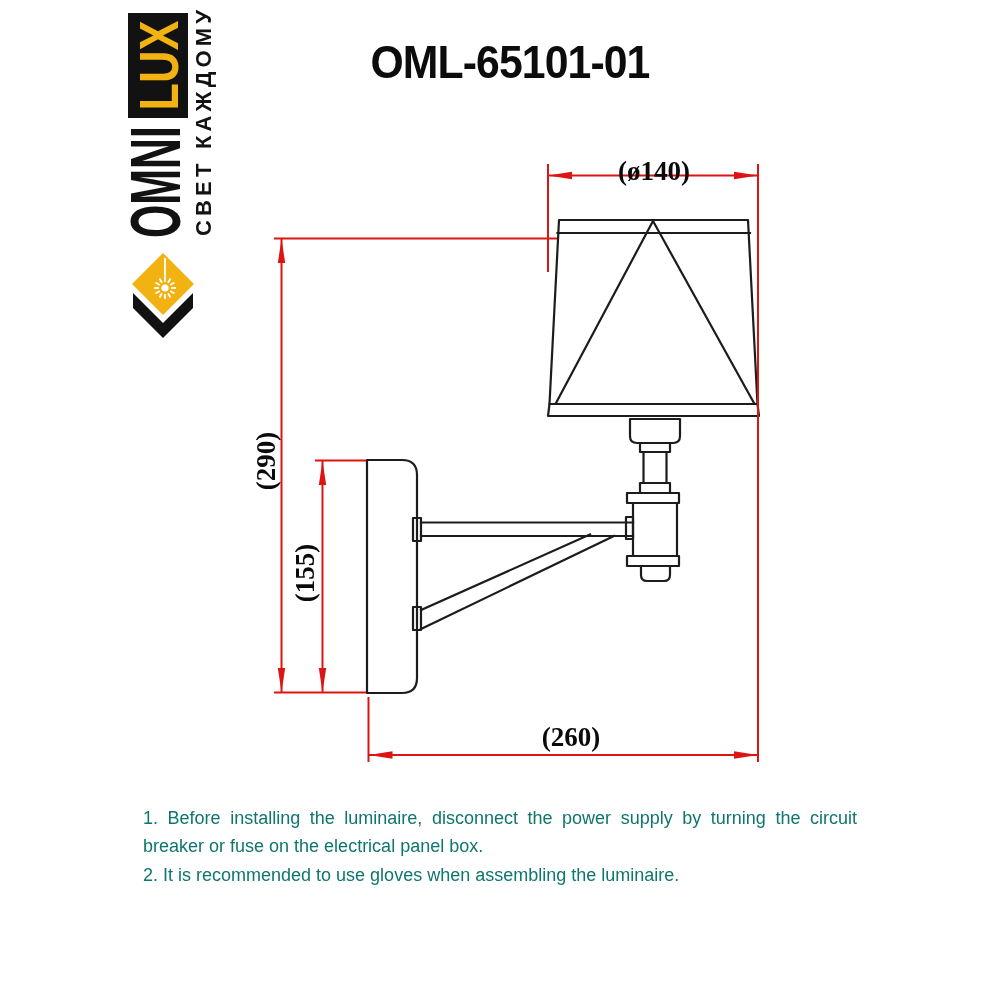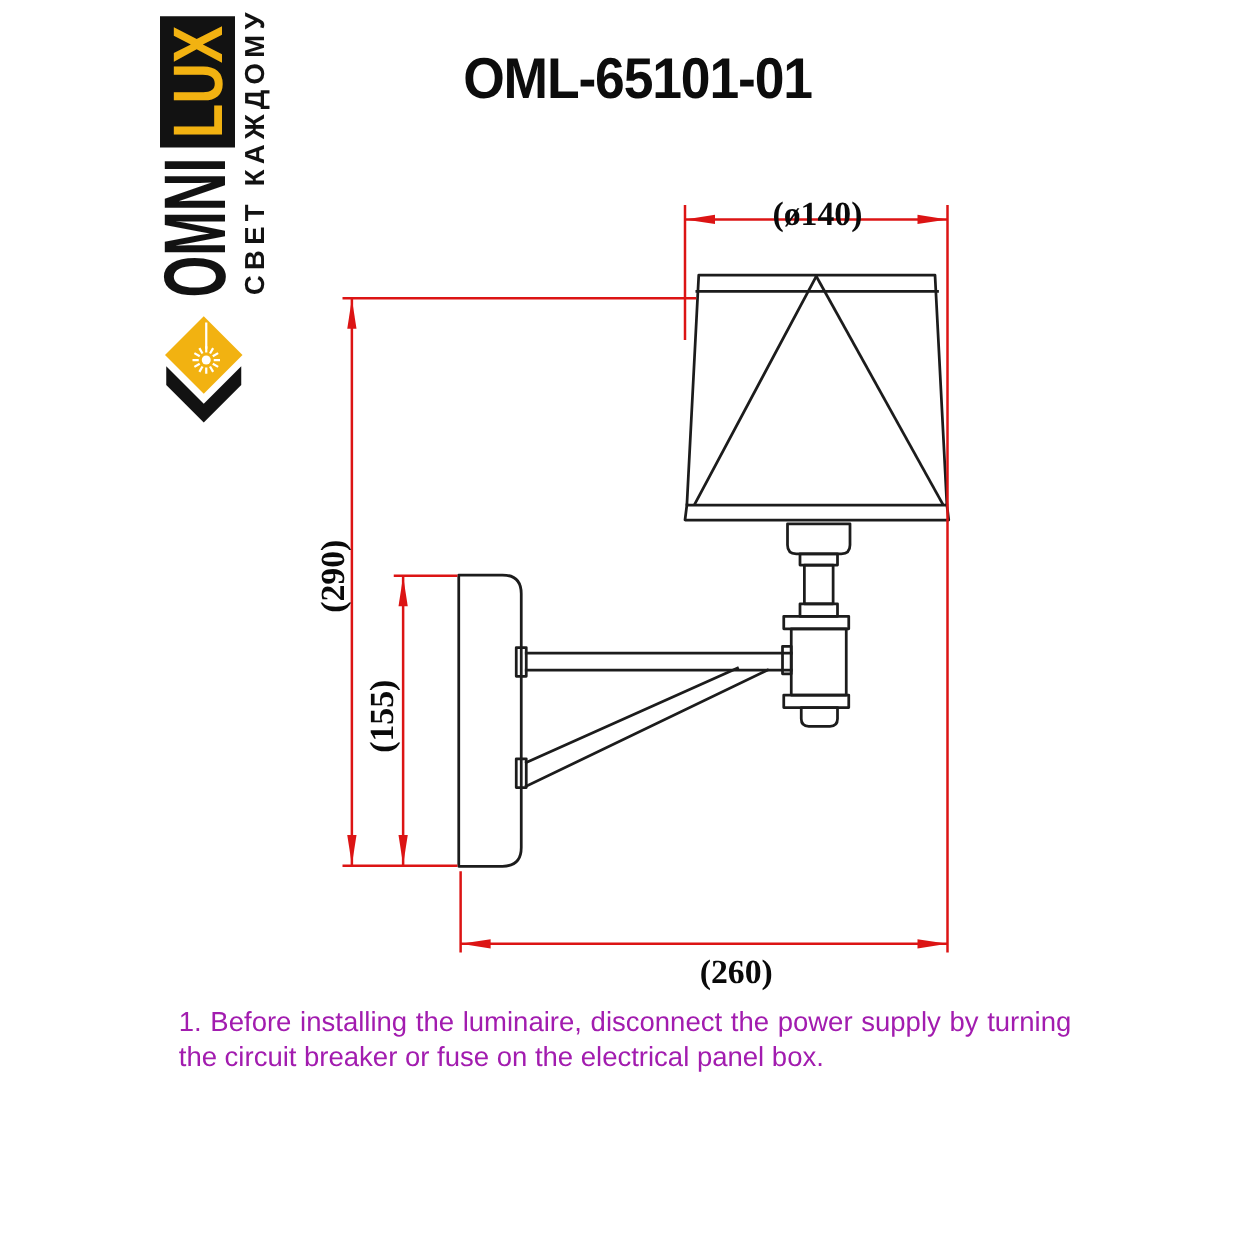--- a/index.html
+++ b/index.html
@@ -23,25 +23,25 @@
   .dim-label{
     font-family:"Liberation Serif","DejaVu Serif",serif;
     font-weight:bold;font-size:27px;color:#0a0a0a;
     width:160px;height:28px;line-height:28px;text-align:center;
     white-space:nowrap;
   }
   .rot90{transform:rotate(-90deg);transform-origin:center;}
   .lbl-dia{left:574px;top:145px;margin-top:12px;}
   .lbl-290{left:186px;top:447px;}
   .lbl-155{left:225px;top:559px;}
-  .lbl-260{left:509px;top:723px;margin-top:40px;}
+  .lbl-260{left:491px;top:723px;}
   
   .instructions{
     left:143px;top:804px;width:714px;
-    font-size:22px;line-height:28.4px;color:#a21caf;
+    font-size:18px;line-height:28.4px;color:#0f766e;
   }
   .instructions p{margin:0;text-align:justify;text-justify:inter-word;}
 </style>
 </head>
 <body>
 
 <svg class="abs logo-svg" width="124" height="346" viewBox="0 0 124 346" xmlns="http://www.w3.org/2000/svg">
 
   <rect x="22" y="11" width="60" height="105" fill="#121212"></rect>
 
@@ -147,13 +147,14 @@
   </g>
 </svg>
 
 <div class="abs dim-label lbl-dia">(ø140)</div>
 <div class="abs dim-label rot90 lbl-290">(290)</div>
 <div class="abs dim-label rot90 lbl-155">(155)</div>
 <div class="abs dim-label lbl-260">(260)</div>
 
 <div class="abs instructions">
   <p>1. Before installing the luminaire, disconnect the power supply by turning the circuit breaker or fuse on the electrical panel box.</p>
+  <p>2. It is recommended to use gloves when assembling the luminaire.</p>
 </div>
 
 </body></html>

